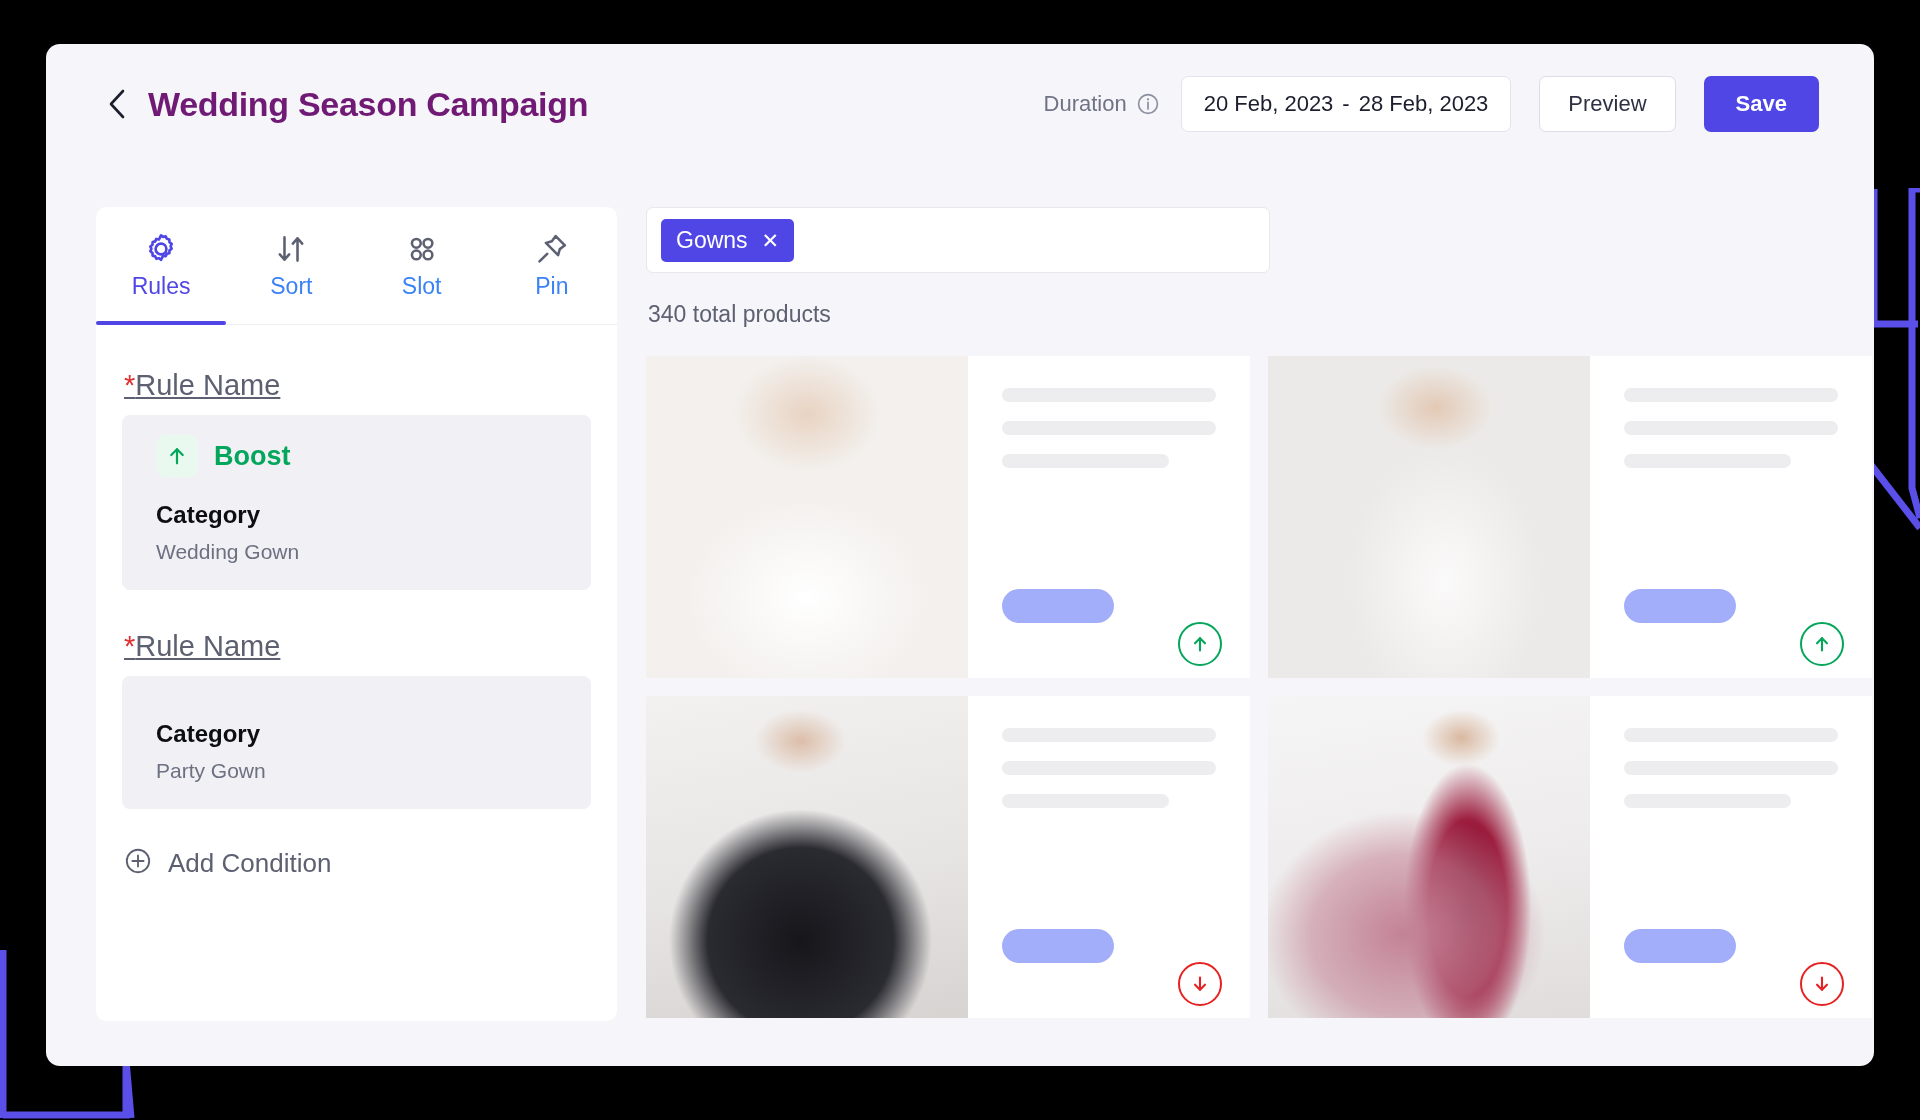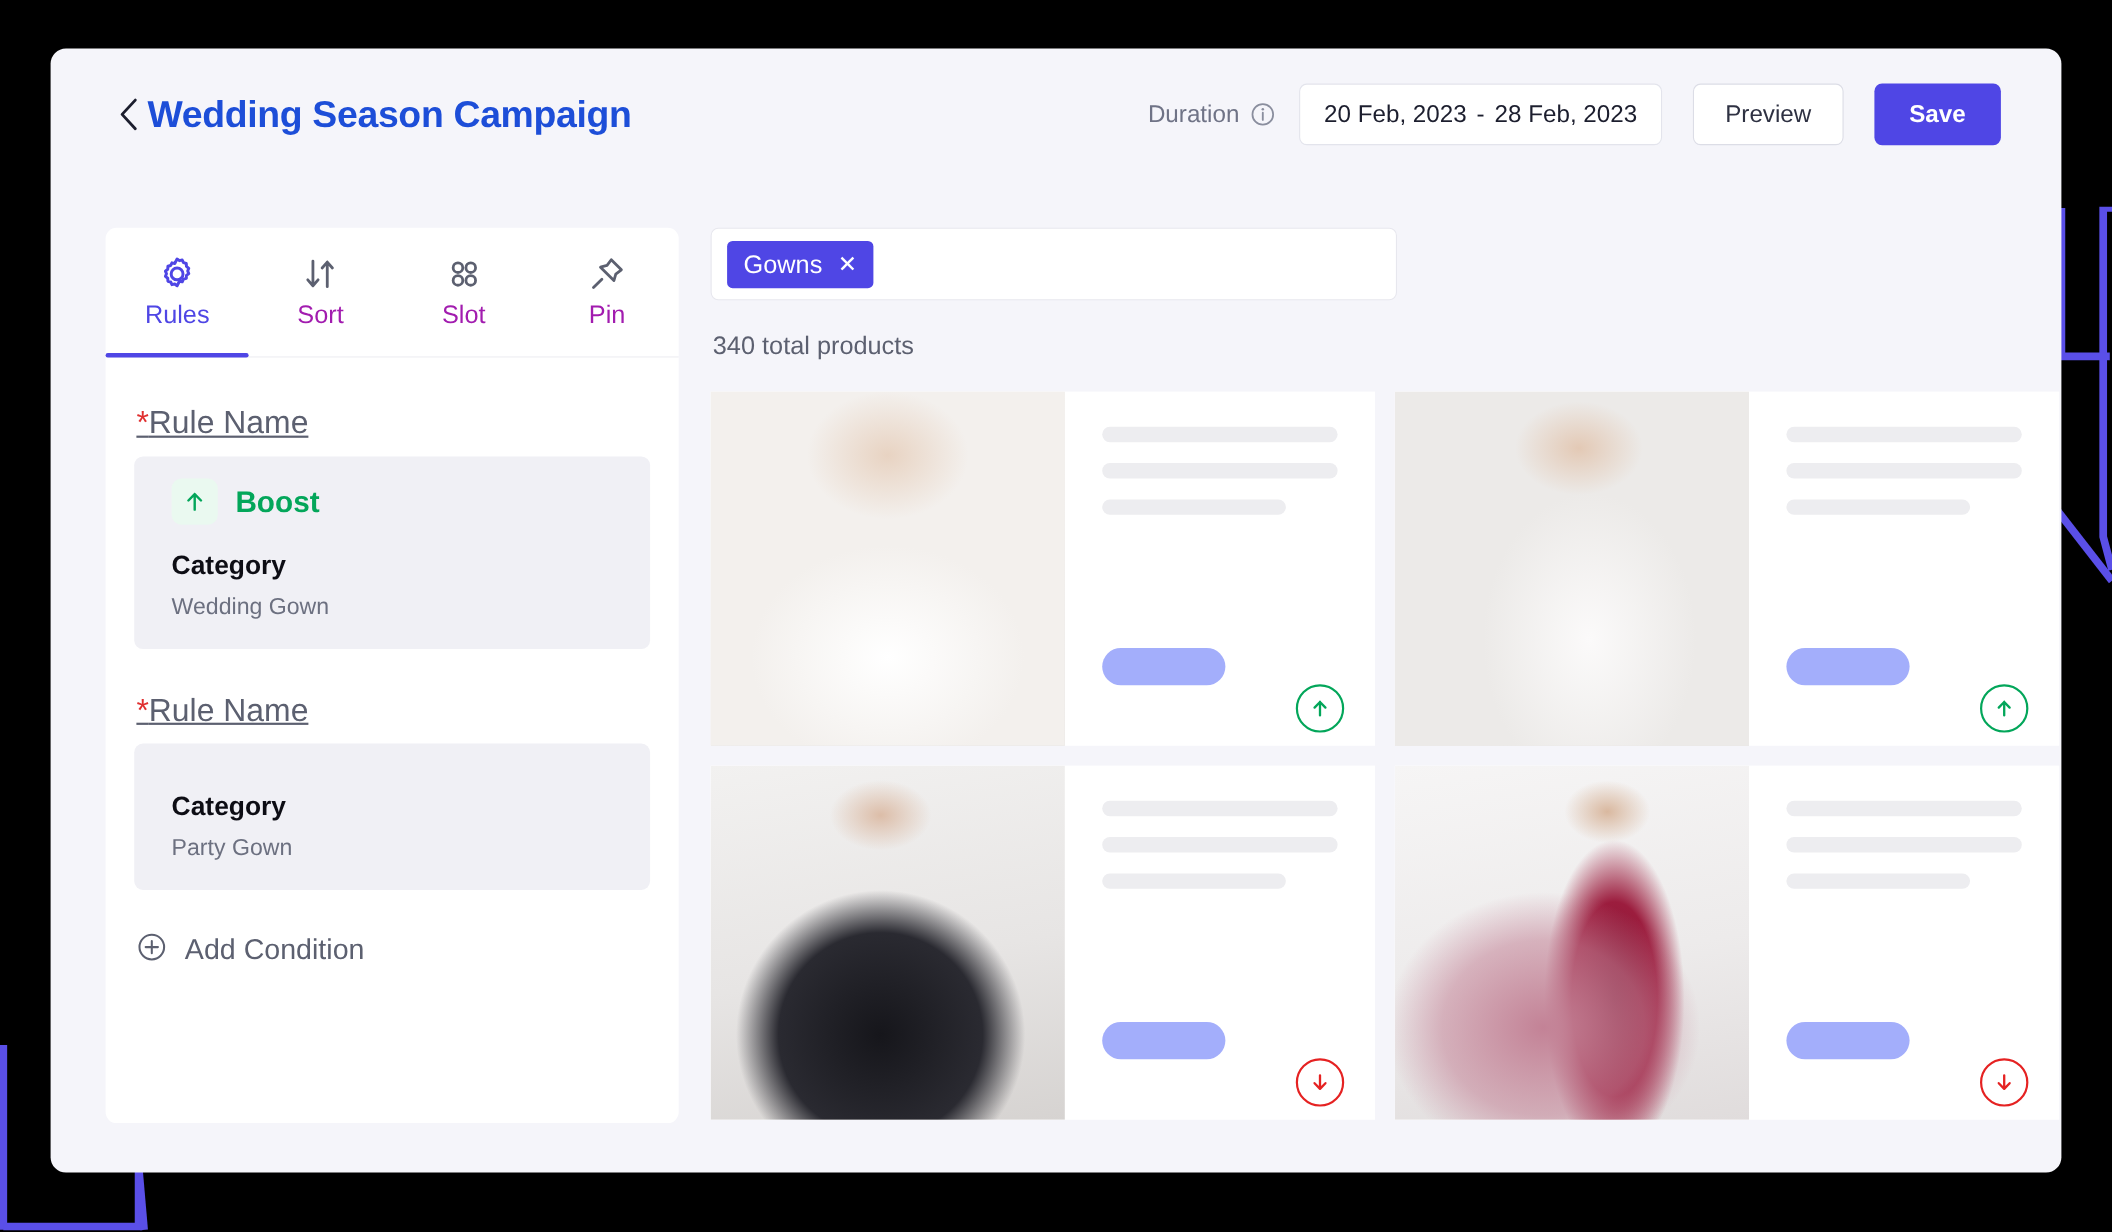--- a/index.html
+++ b/index.html
@@ -34,23 +34,23 @@
     left: 0; top: 0; right: 0; height: 120px;
     display: flex; align-items: center;
   }
   .back-btn {
     margin-left: 56px;
     width: 30px; height: 34px;
     display: flex; align-items: center; justify-content: center;
     cursor: pointer;
   }
   .page-title {
-    margin-left: 2px;
+    margin-left: 16px;
     font-size: 34px; font-weight: 700;
-    color: #1d4ed8;
+    color: #701a75;
     letter-spacing: -0.3px;
     white-space: nowrap;
   }
   .topbar-right {
     margin-left: auto;
     margin-right: 55px;
     display: flex; align-items: center; gap: 0px;
   }
   .duration-label {
     font-size: 22px;
@@ -118,21 +118,21 @@
     border-bottom: 1px solid #EDEDF2;
   }
   .tab {
     flex: 1;
     display: flex; flex-direction: column;
     align-items: center; justify-content: center;
     gap: 7px;
     position: relative;
     cursor: pointer;
   }
-  .tab-label { font-size: 23px; color: #a21caf; }
+  .tab-label { font-size: 23px; color: #3b82f6; }
   .tab.active .tab-label { color: #4F46E5; }
   .tab.active::after {
     content: "";
     position: absolute;
     left: 0; right: 0; bottom: -1px;
     height: 4px;
     background: #4F46E5;
     border-radius: 2px;
   }
   .tab-icon { height: 34px; display: flex; align-items: center; }

